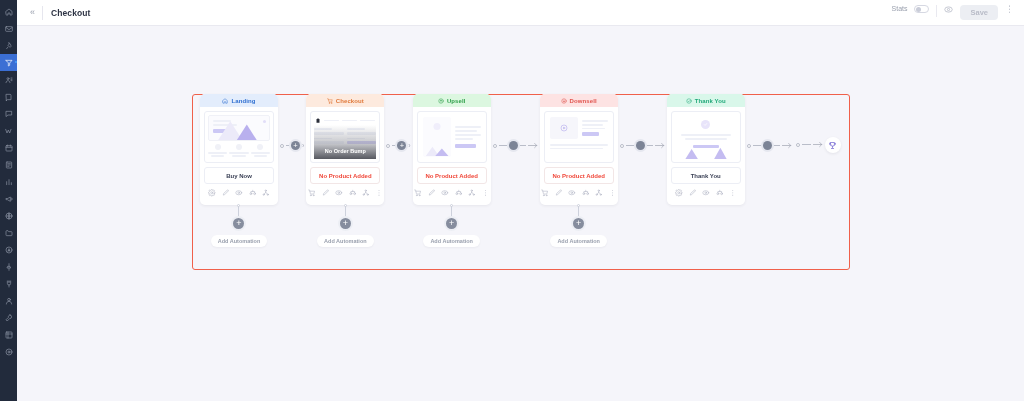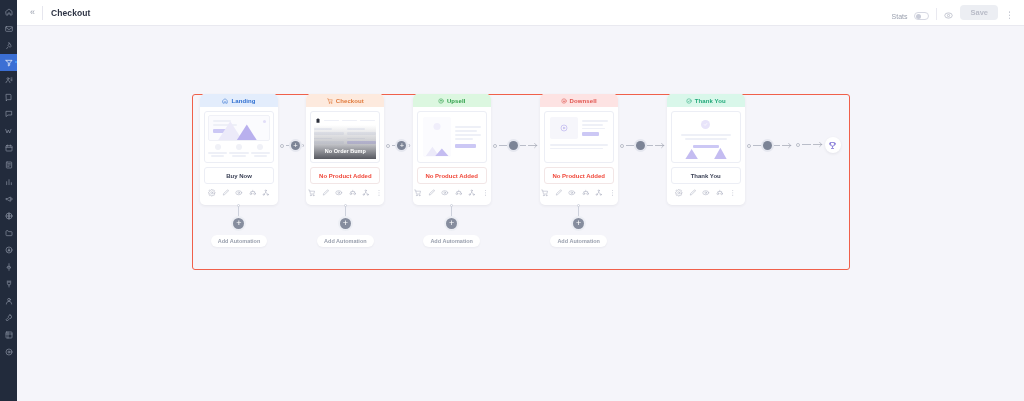--- a/index.html
+++ b/index.html
@@ -41,21 +41,21 @@
     border-bottom: 1px solid #e9e9f0;
     padding: 0 10px 0 8px;
     flex: 0 0 26px;
   }
   .collapse-btn {
     color: #9aa0ae; font-size: 9px; line-height: 1;
     padding: 2px 5px; cursor: pointer;
   }
   .topbar-div { width: 1px; height: 14px; background: #e6e6ee; margin: 0 8px 0 2px; }
   .doc-title { font-size: 8.5px; color: #2d3344; font-weight: 600; letter-spacing: .1px; }
-  .topbar-right { margin-left: auto; display: flex; align-items: flex-end; gap: 7px; }
+  .topbar-right { margin-left: auto; display: flex; align-items: flex-start; gap: 7px; }
   .stats-label { font-size: 7px; color: #9aa0ae; }
   .toggle {
     width: 15px; height: 8px; border-radius: 5px;
     background: #ffffff; border: 1px solid #d6d8e2;
     position: relative; cursor: pointer;
   }
   .toggle::after {
     content: ""; position: absolute; left: 1px; top: 1px;
     width: 5px; height: 5px; border-radius: 50%; background: #c9ccd8;
   }

